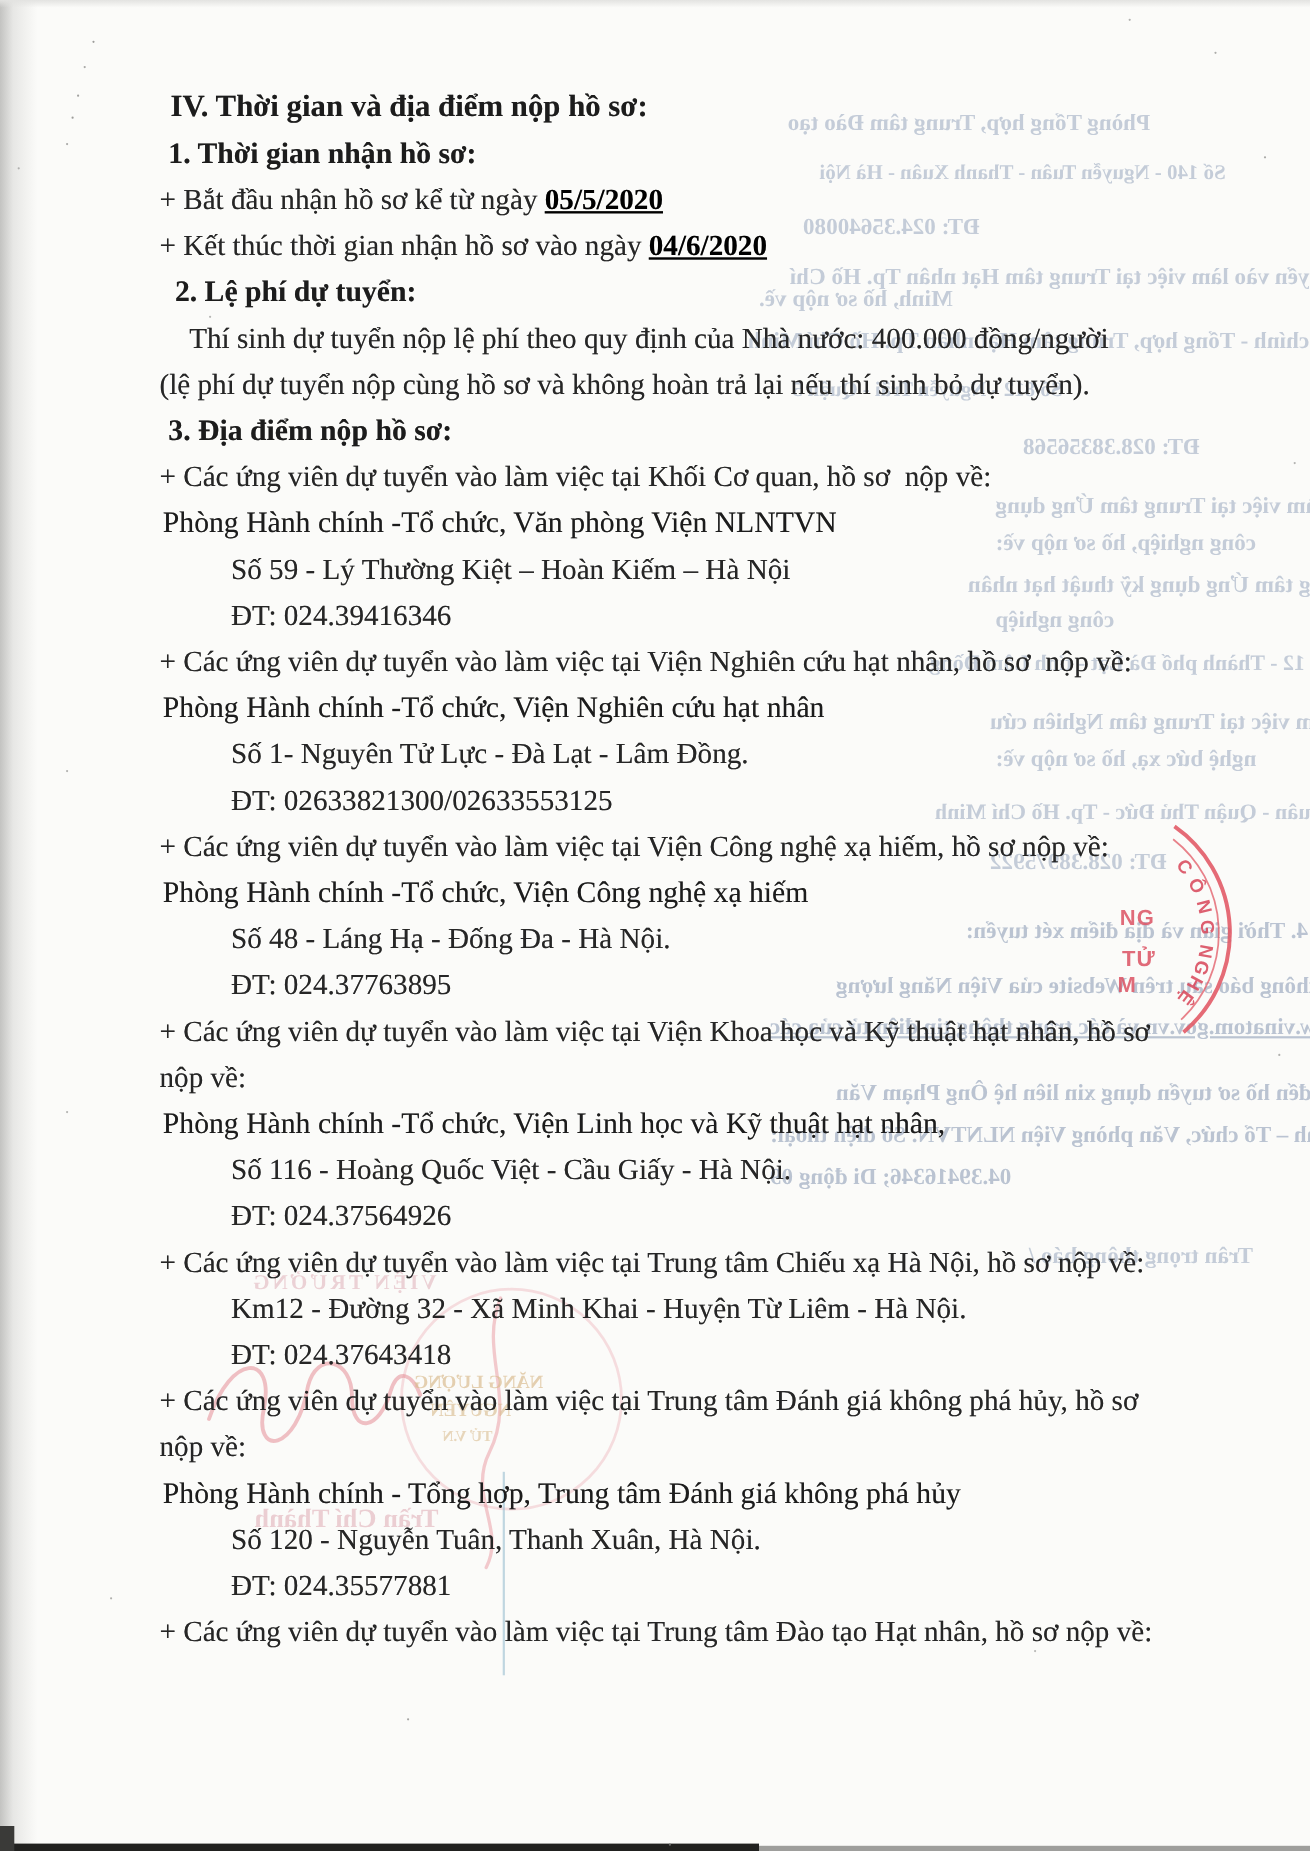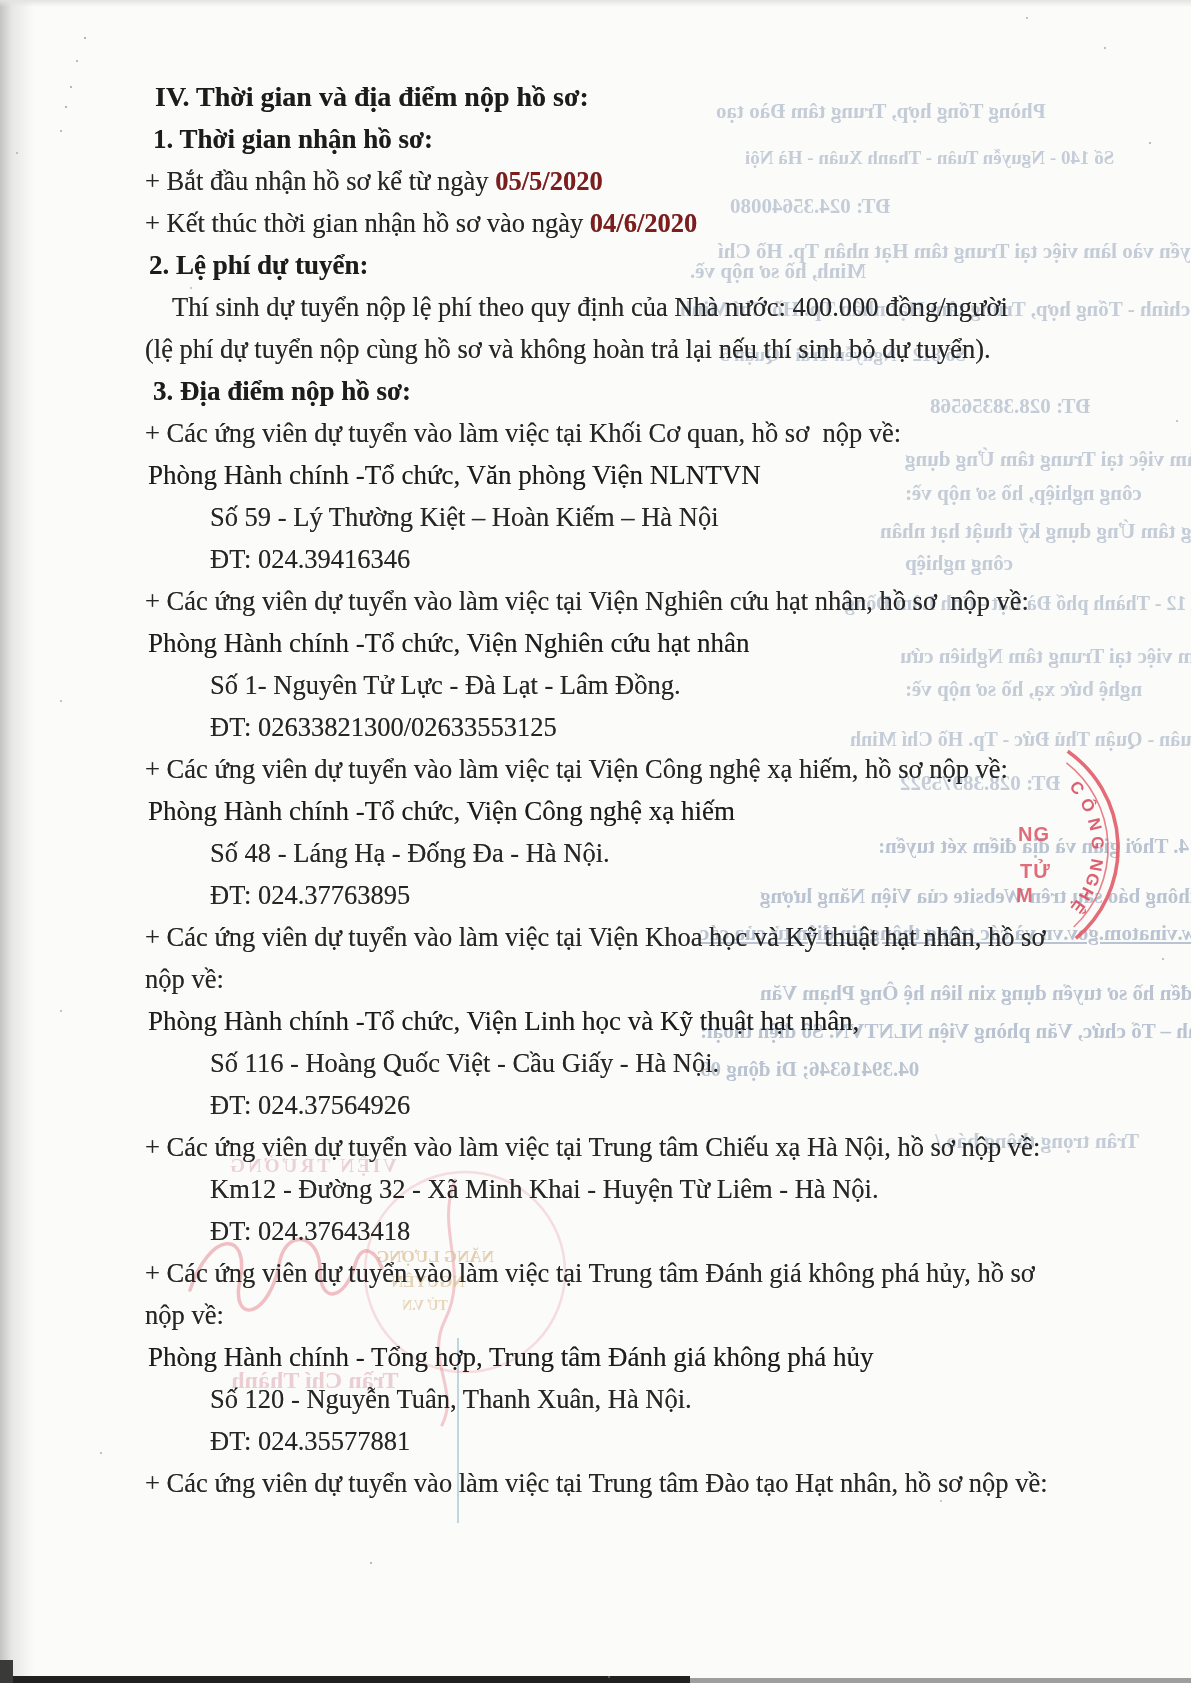--- a/index.html
+++ b/index.html
@@ -49,25 +49,25 @@
   .doc p.line {
     margin:0; padding:0;
     line-height:42px;
     font-size:26.5px;
     color:#262626;
     white-space:pre;
     text-shadow:0 0 0.5px rgba(45,45,45,.55);
   }
   .doc p.h1 { font-weight:bold; font-size:28px; margin-left:10px; color:#1c1c1c; }
   .doc p.h2 { font-weight:bold; font-size:27px; margin-left:8px; color:#1c1c1c; }
-  .doc p.ind2 { margin-left:4px; }
+  .doc p.ind2 { margin-left:14px; }
   .doc p.ind { margin-left:27px; }
   .doc p.org { font-weight:normal; font-size:27px; margin-left:3px; color:#1c1c1c; }
   .doc p.addr { margin-left:65px; }
-  .doc p.line strong { font-weight:bold; color:#7f1d1d; }
+  .doc p.line strong { font-weight:bold; color:#000000;text-decoration:underline; }
 
   
   .bleed-layer { position:absolute; left:0; top:0; width:1191px; height:1683px; }
   .bleed {
     position:absolute;
     white-space:pre;
     transform:scaleX(-1);
     font-weight:600;
     font-size:21px;
     line-height:1.1;

